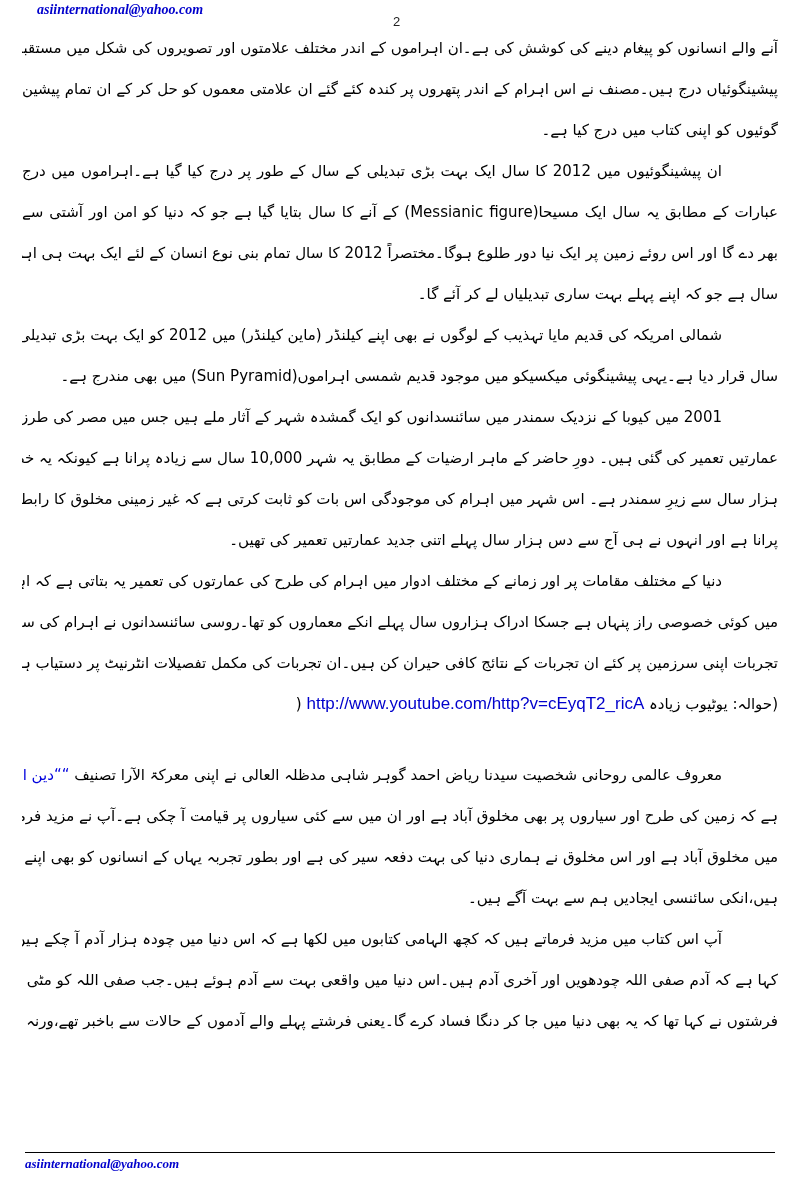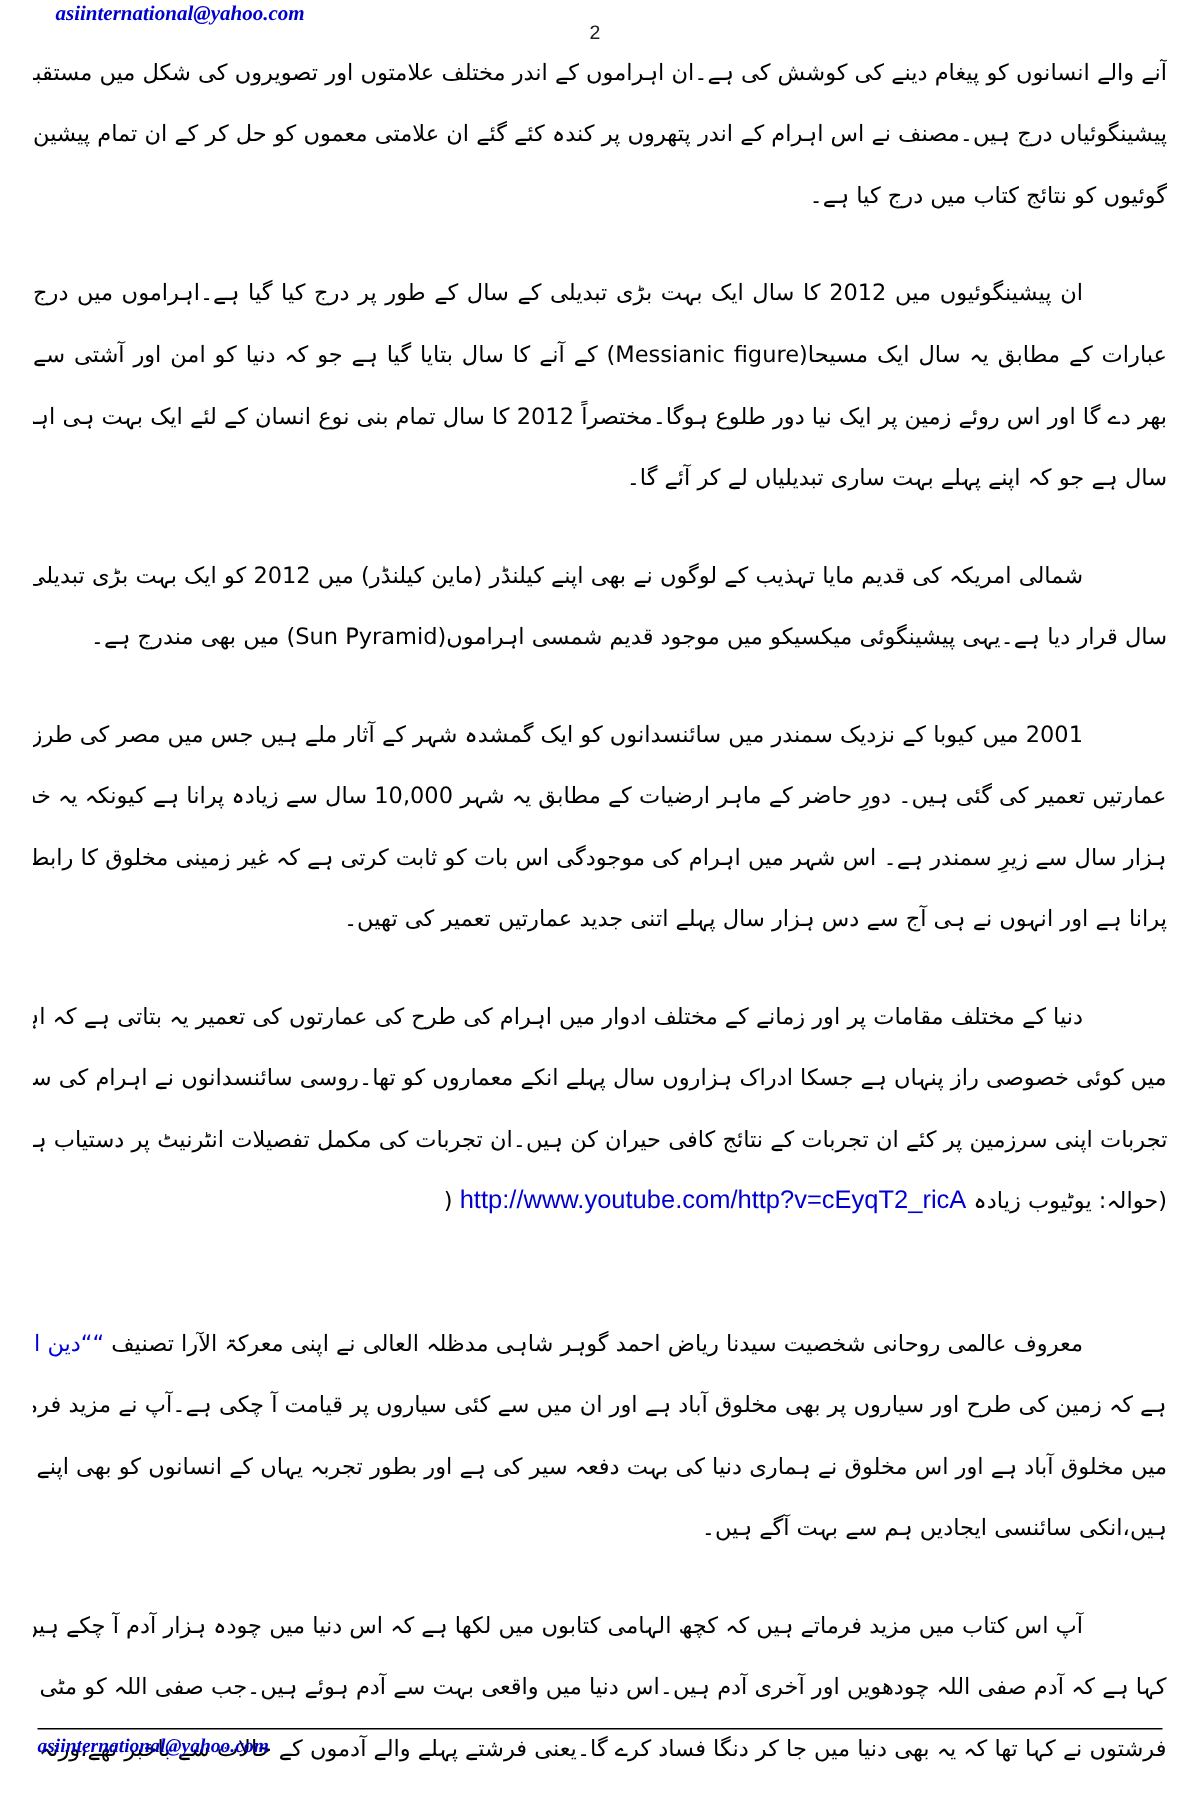--- a/index.html
+++ b/index.html
@@ -7,21 +7,21 @@
          font-family: "DejaVu Sans", sans-serif; color: #000; }
   .hdr-email { position: absolute; left: 37px; top: 2px; font-family: "Liberation Serif", serif;
                font-style: italic; font-weight: bold; font-size: 14px; color: #0000cc; }
   .pageno { position: absolute; left: 393px; top: 14px; font-family: "Liberation Sans", sans-serif;
             font-size: 13px; color: #222; }
   .body { position: absolute; left: 22px; top: 38px; width: 756px; }
   .line { direction: rtl; text-align: justify; text-align-last: justify;
           font-family: "DejaVu Sans", sans-serif; font-size: 15px; line-height: 20px;
           height: 41px; white-space: nowrap; overflow: hidden; }
   .line.last { text-align-last: right; }
-  .line.indent { padding-right: 56px; margin-top: 24px; }
+  .line.indent { padding-right: 56px; }
   .line .en { font-family: "Liberation Sans", sans-serif; font-size: 16px; direction: ltr;
               unicode-bidi: embed; }
   .line .blue { color: #0000dd; }
   .ref { direction: rtl; text-align: right; padding-right: 0; height: 41px; font-size: 15px;
          line-height: 20px; white-space: nowrap; }
   .ref .url { font-family: "Liberation Sans", sans-serif; font-size: 17px; color: #0000cc;
               direction: ltr; unicode-bidi: embed; }
   .gap { height: 30px; }
   .ftr-rule { position: absolute; left: 25px; top: 1152px; width: 750px; height: 0;
               border-top: 1px solid #000; }
@@ -34,21 +34,21 @@
 <body>
 
 <div class="hdr-email">asiinternational@yahoo.com</div>
 <div class="pageno">2</div>
 
 <div class="body">
 
   <div>
     <div class="line">آنے والے انسانوں کو پیغام دینے کی کوشش کی ہے۔ان اہراموں کے اندر مختلف علامتوں اور تصویروں کی شکل میں مستقبل کی</div>
     <div class="line">پیشینگوئیاں درج ہیں۔مصنف نے اس اہرام کے اندر پتھروں پر کندہ کئے گئے ان علامتی معموں کو حل کر کے ان تمام پیشین</div>
-    <div class="line last">گوئیوں کو نتائج کتاب میں درج کیا ہے۔</div>
+    <div class="line last">گوئیوں کو اپنی کتاب میں درج کیا ہے۔</div>
   </div>
 
   <div>
     <div class="line indent">ان پیشینگوئیوں میں 2012 کا سال ایک بہت بڑی تبدیلی کے سال کے طور پر درج کیا گیا ہے۔اہراموں میں درج</div>
     <div class="line">عبارات کے مطابق یہ سال ایک مسیحا(Messianic figure) کے آنے کا سال بتایا گیا ہے جو کہ دنیا کو امن اور آشتی سے</div>
     <div class="line">بھر دے گا اور اس روئے زمین پر ایک نیا دور طلوع ہوگا۔مختصراً 2012 کا سال تمام بنی نوع انسان کے لئے ایک بہت ہی اہم</div>
     <div class="line last">سال ہے جو کہ اپنے پہلے بہت ساری تبدیلیاں لے کر آئے گا۔</div>
   </div>
 
   <div>

